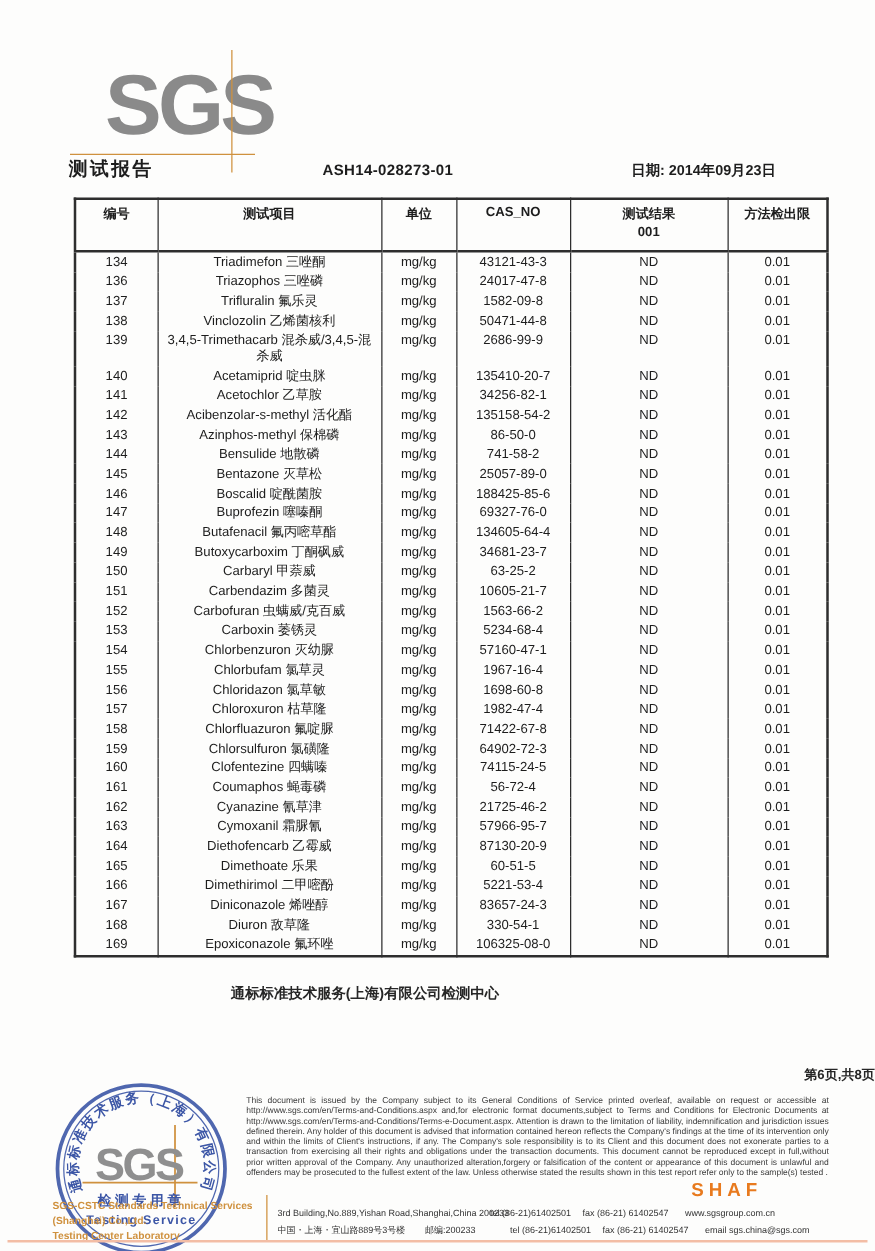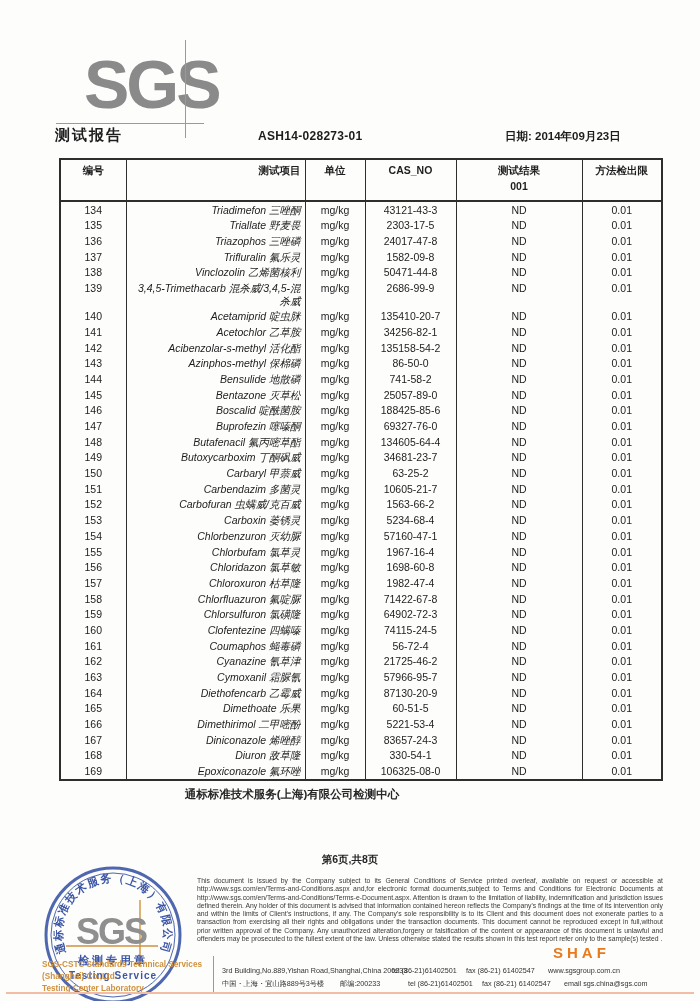--- a/index.html
+++ b/index.html
@@ -16,31 +16,31 @@
   .report-title { position:absolute; left:55px; top:126px; font-size:15px; font-weight:bold; letter-spacing:2px; }
   .report-no { position:absolute; left:258px; top:129px; font-size:12px; font-weight:bold; letter-spacing:.3px; }
   .report-date { position:absolute; left:505px; top:129px; font-size:11.5px; font-weight:bold; }
 
   
   .tbl-wrap { position:absolute; left:59px; top:158px; width:606px; }
   table { border-collapse:collapse; table-layout:fixed; width:602px; border:2px solid #2e2e2e; }
   col.c-no{width:66px} col.c-item{width:179px} col.c-unit{width:60px} col.c-cas{width:91px} col.c-result{width:126px} col.c-mdl{width:80px}
   th { font-size:10.5px; font-weight:bold; vertical-align:top; padding:4px 4px 2px 4px; height:42px;
        border-left:1px solid #2e2e2e; border-bottom:2px solid #2e2e2e; text-align:center; }
-  th.h-item { text-align:right; }
+  th.h-item { text-align:center; }
   th:first-child { border-left:none; }
   td { font-size:10.5px; line-height:12.5px; padding:1.6px 4px; vertical-align:top;
        border-left:1px solid #2e2e2e; text-align:center; }
   td:first-child { border-left:none; }
-  td.cell-item { text-align:right;font-style:italic; }
+  td.cell-item { text-align:center; }
   .h-sub { display:block; font-weight:bold; margin-top:2px; }
 
   
   .footer-company { position:absolute; left:0; top:787px; width:584px; text-align:center; font-size:11.5px; font-weight:bold; color:#262626; }
-  .footer-page { position:absolute; left:0; top:853px; width:700px; text-align:center; font-size:10.5px; font-weight:bold; color:#262626; }
+  .footer-page { position:absolute; left:0; top:853px; width:700px; text-align:right; font-size:10.5px; font-weight:bold; color:#262626; }
 
   
   .legal { position:absolute; left:197px; top:877px; width:466px; font-size:6.8px; line-height:8.3px;
            text-align:justify; color:#3a3a3a; }
 
   
   .stamp { position:absolute; left:36px; top:858px; width:154px; height:154px; }
 
   
   .co-lines { position:absolute; left:42px; top:959px; width:170px; color:#cf913e; font-size:8.2px; line-height:12px; font-weight:bold; }
@@ -96,28 +96,20 @@
       <tbody>
           <tr>
             <td class="cell-no">134</td>
             <td class="cell-item">Triadimefon 三唑酮</td>
             <td class="cell-unit">mg/kg</td>
             <td class="cell-cas">43121-43-3</td>
             <td class="cell-result">ND</td>
             <td class="cell-mdl">0.01</td>
           </tr>
           <tr>
-            <td class="cell-no">135</td>
-            <td class="cell-item">Triallate 野麦畏</td>
-            <td class="cell-unit">mg/kg</td>
-            <td class="cell-cas">2303-17-5</td>
-            <td class="cell-result">ND</td>
-            <td class="cell-mdl">0.01</td>
-          </tr>
-          <tr>
             <td class="cell-no">136</td>
             <td class="cell-item">Triazophos 三唑磷</td>
             <td class="cell-unit">mg/kg</td>
             <td class="cell-cas">24017-47-8</td>
             <td class="cell-result">ND</td>
             <td class="cell-mdl">0.01</td>
           </tr>
           <tr>
             <td class="cell-no">137</td>
             <td class="cell-item">Trifluralin 氟乐灵</td>

